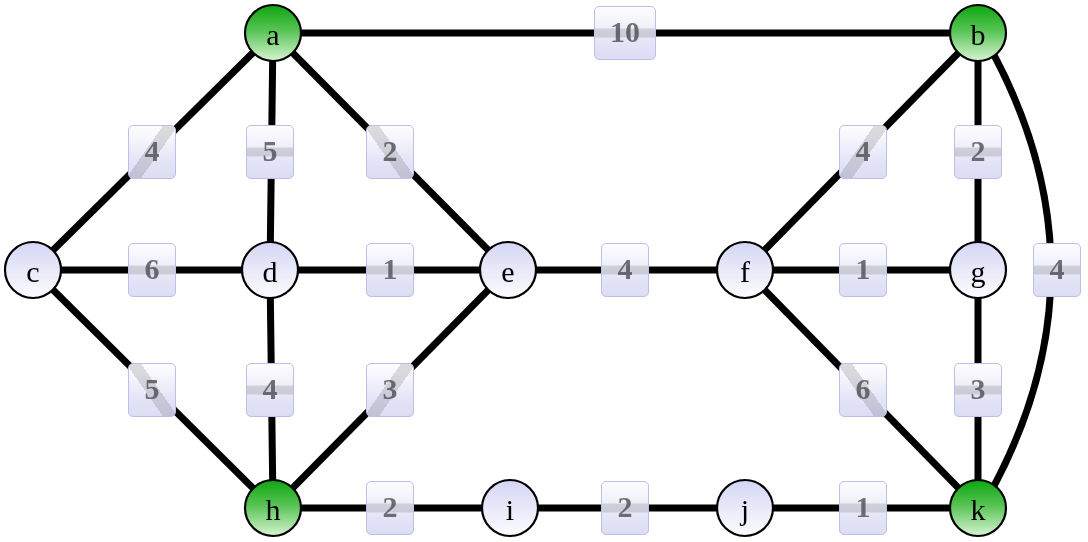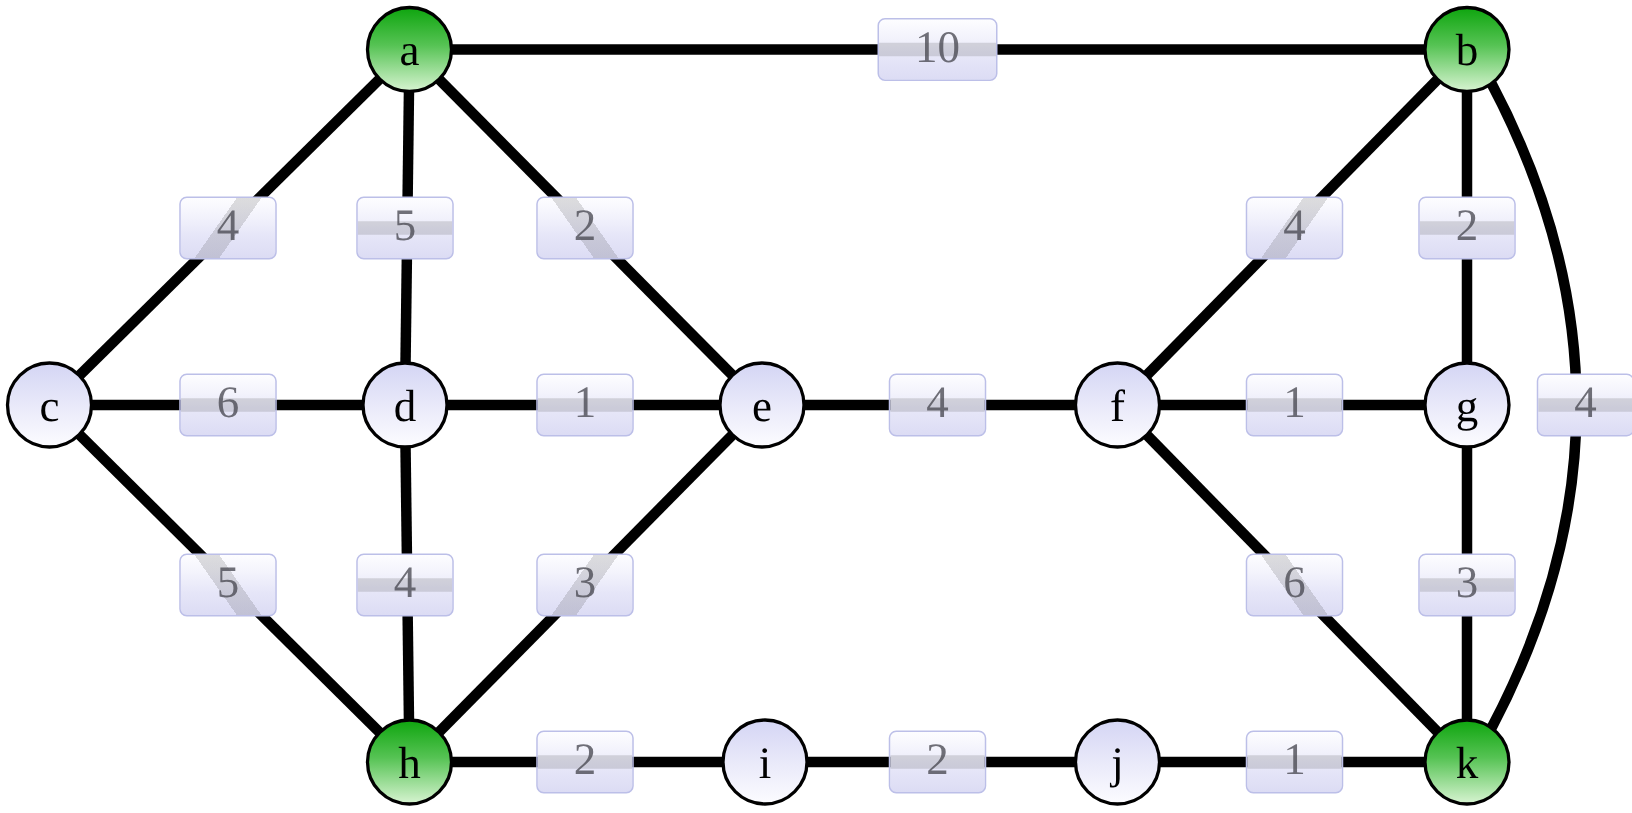--- a/index.html
+++ b/index.html
@@ -58,24 +58,25 @@
         #f3f3fc 30%,
         #e6e6f8 62%,
         #dcdcf4 100%);
     color: #4a4a52;
     font-family: "Liberation Serif", "DejaVu Serif", serif;
     font-size: 30px;
     line-height: 1;
     display: flex;
     align-items: center;
     justify-content: center;
-    height: 42px;
+    height: 54px;
     min-width: 48px;
-    padding: 0 24px;
+    padding: 0 6px;
     overflow: hidden;
+    font-weight: bold;
   }
   .wlabel .wl-text {
     position: relative;
     z-index: 2;
     opacity: 0.78;
     padding-bottom: 2px;
   }
   
   .wlabel::after {
     content: "";

